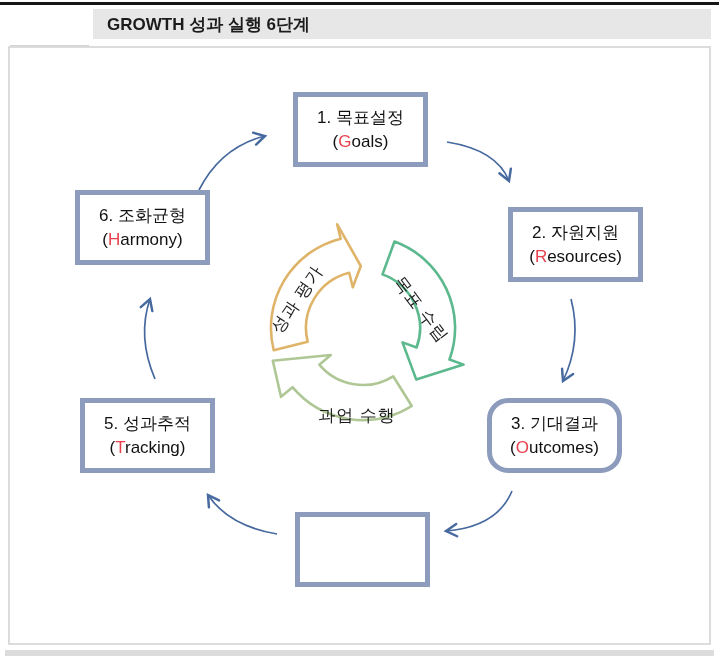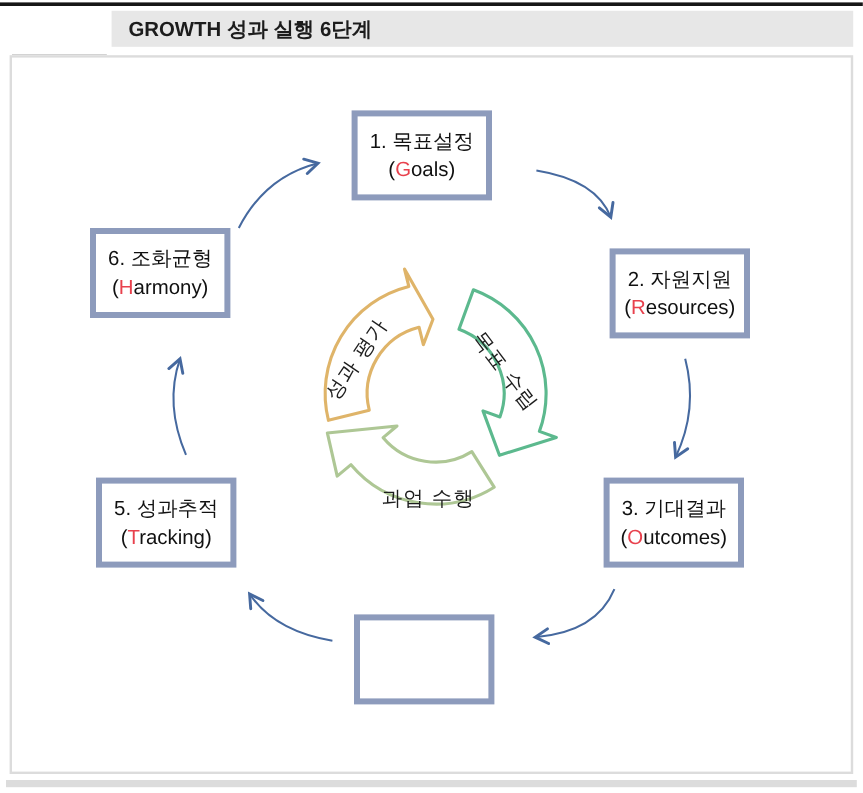--- a/index.html
+++ b/index.html
@@ -17,21 +17,21 @@
     position:absolute;left:93px;top:9px;width:618px;height:30px;background:#e7e7e7;
     display:flex;align-items:center;padding-left:14px;box-sizing:border-box;
     font-weight:bold;font-size:17px;color:#1c1c1c;
   }
   .frame{
     position:absolute;left:8px;top:46px;width:703px;height:599px;
     border:2px solid #dcdcdc;box-sizing:border-box;background:#fff;
   }
   .bottombar{position:absolute;left:5px;top:650px;width:709px;height:6px;background:#dcdcdc;}
   .box{
-    position:absolute;width:117px;height:75px;border:5px solid #8d9bbc;background:#fff;
+    position:absolute;width:135px;height:75px;border:5px solid #8d9bbc;background:#fff;
     box-sizing:border-box;display:flex;flex-direction:column;align-items:center;justify-content:center;
     text-align:center;font-size:17px;color:#111;line-height:1.4;
   }
   .red{color:#e8414d;}
   svg.overlay{position:absolute;left:0;top:0;pointer-events:none;}
   .clabel{
     position:absolute;font-size:17px;color:#1d1d1d;white-space:nowrap;
     letter-spacing:1px;width:90px;text-align:center;
   }
   .clabel.rot-left{left:252px;top:288px;transform:rotate(-56deg);}
@@ -76,21 +76,21 @@
 <div class="box" style="left:293px;top:92px;">
   <div>1. 목표설정</div>
   <div><span>(</span><span class="red">G</span><span>oals)</span></div>
 </div>
 
 <div class="box" style="left:508px;top:207px;">
   <div>2. 자원지원</div>
   <div><span>(</span><span class="red">R</span><span>esources)</span></div>
 </div>
 
-<div class="box" style="left:503px;top:398px;">
+<div class="box" style="left:487px;top:398px;border-radius:21px;">
   <div>3. 기대결과</div>
   <div><span>(</span><span class="red">O</span><span>utcomes)</span></div>
 </div>
 
 <div class="box" style="left:295px;top:512px;">
 </div>
 
 <div class="box" style="left:80px;top:398px;">
   <div>5. 성과추적</div>
   <div><span>(</span><span class="red">T</span><span>racking)</span></div>

